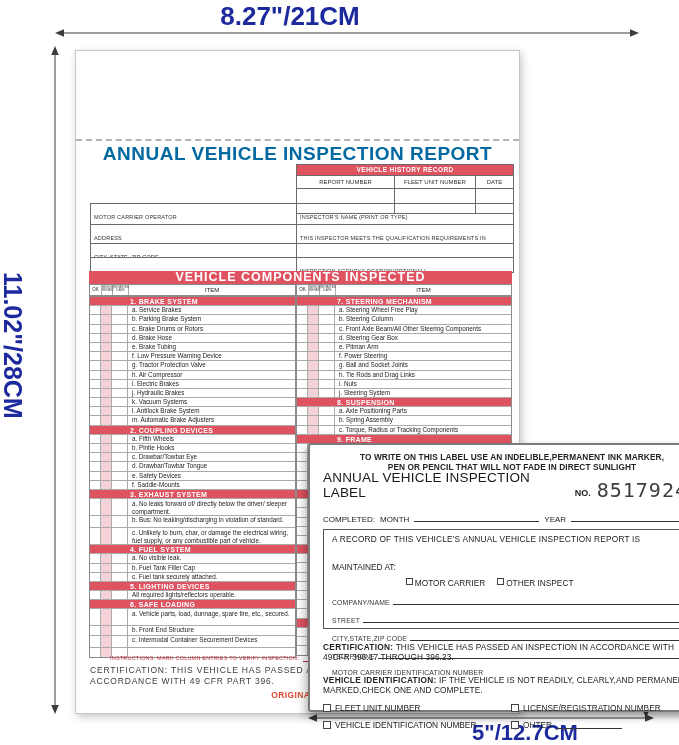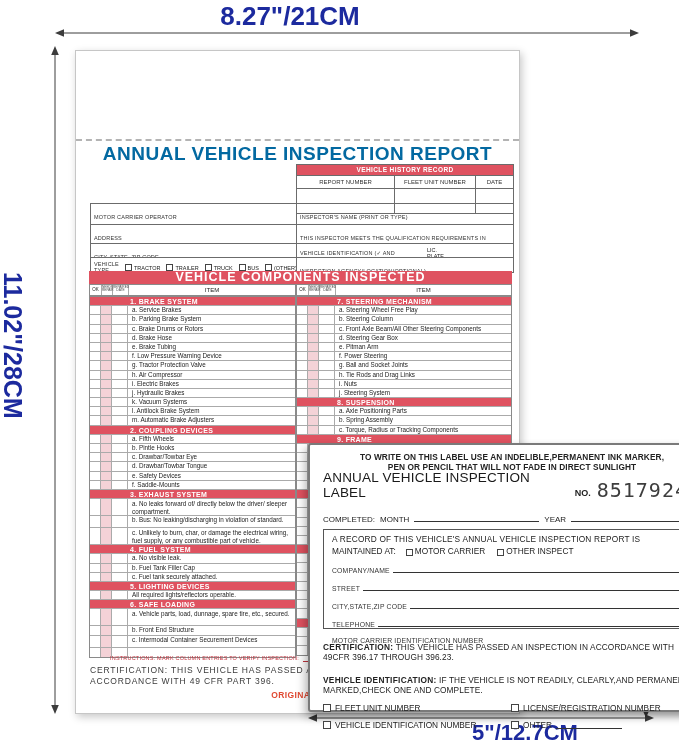--- a/index.html
+++ b/index.html
@@ -31,21 +31,21 @@
 
   .info{position:absolute;left:14px;top:152px;width:422px;height:68px;border:1px solid #6b6b6b;display:flex;}
   .info-col{display:flex;flex-direction:column;}
   .info-l{width:205px;border-right:1px solid #6b6b6b;}
   .info-r{flex:1;}
   .i-row{border-bottom:1px solid #6b6b6b;padding:1px 3px;box-sizing:border-box;overflow:hidden;}
   .i-row:last-child{border-bottom:none;}
   .ih1{height:21px;} .ih2{height:19px;} .ih3{height:14px;} .ih4{height:14px;}
   .i-lab{font-size:5.5px;color:#333;letter-spacing:.2px;}
   .i-opts{font-size:5.5px;color:#222;display:flex;gap:6px;align-items:center;margin-top:2px;flex-wrap:nowrap;}
-  .i-inline{display:flex;gap:6px;align-items:flex-end;}
+  .i-inline{display:flex;gap:6px;align-items:flex-start;margin-top:16px;}
   .cb{display:inline-block;width:5px;height:5px;border:1px solid #444;vertical-align:middle;
       margin-right:2px;flex:0 0 auto;background:#fff;}
   .cb.big{width:6px;height:6px;}
 
   
   :root{--red:#df5260;--pink:#f4d2d7;--grid:#aaaaaa;}
   .comp-banner{position:absolute;left:13px;top:220px;width:423px;height:13px;background:var(--red);
                color:#fff;font-size:12.5px;font-weight:bold;text-align:center;line-height:13px;
                letter-spacing:1px;box-sizing:border-box;}
   .subhead{position:absolute;top:233px;height:12px;display:flex;border:1px solid #8a8a8a;

